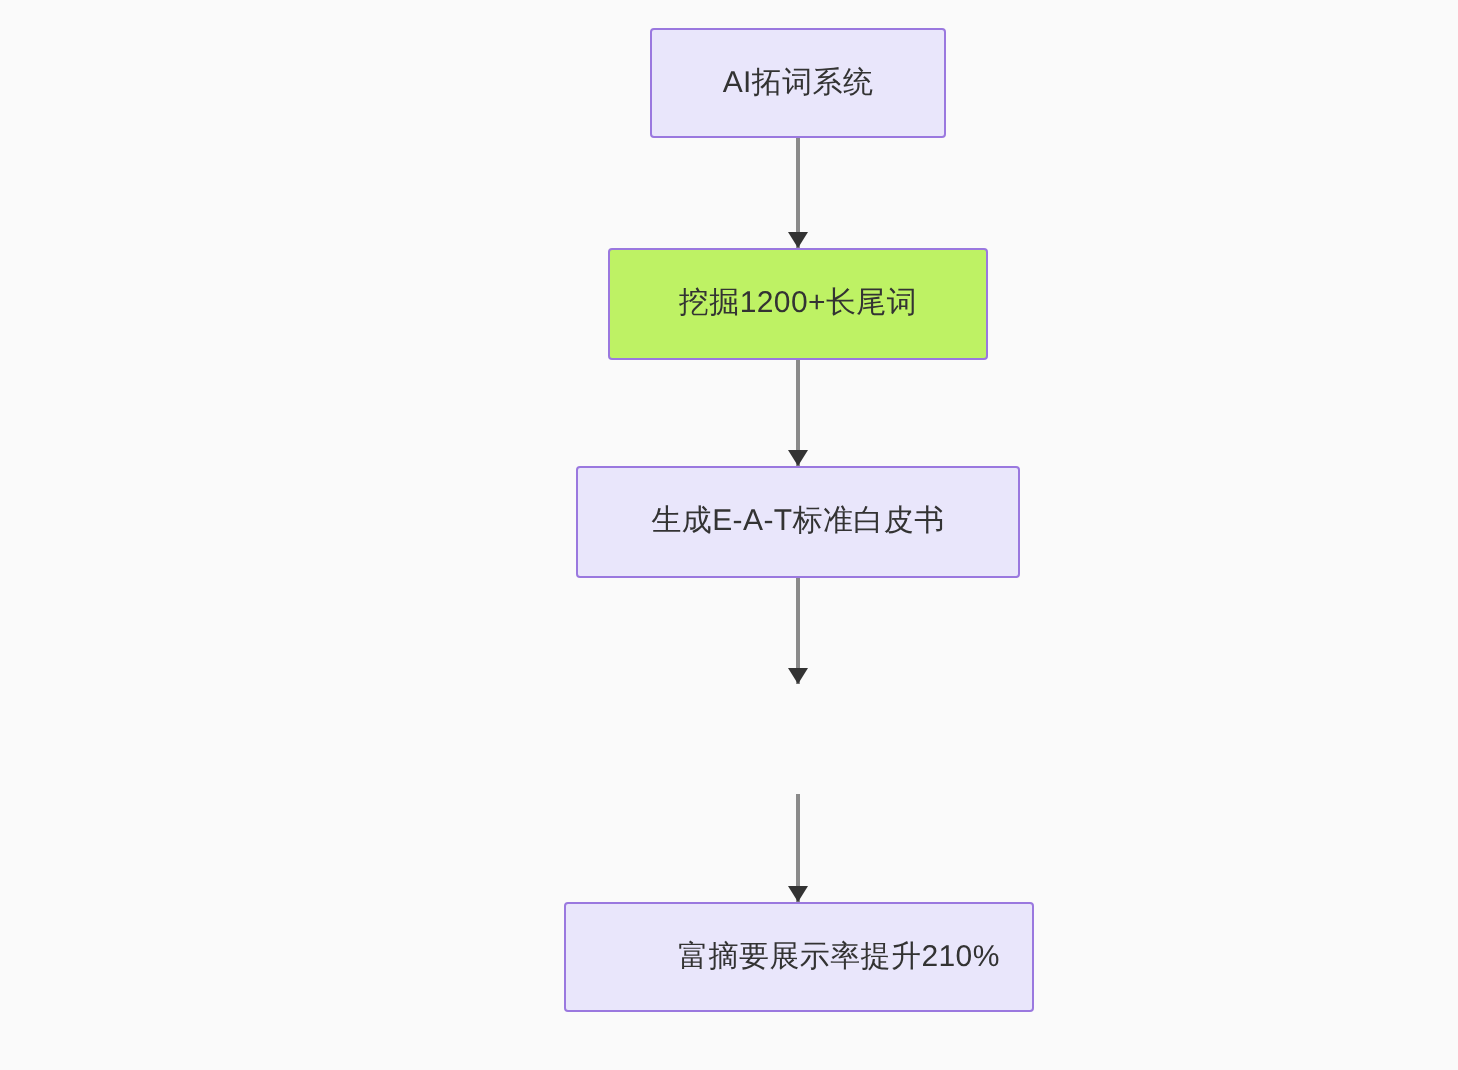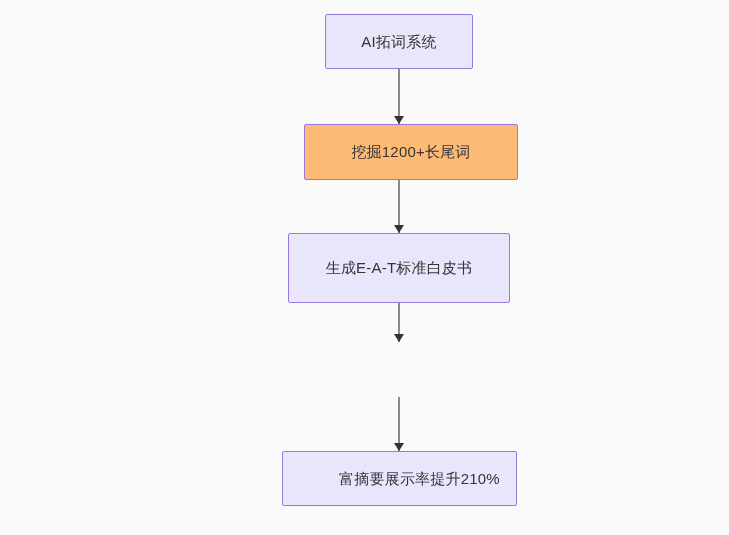--- a/index.html
+++ b/index.html
@@ -74,17 +74,17 @@
   <div class="edge" id="edge-2" style="left: 371px; top: 289px; height: 53px;">
     <div class="line" style="height: 53px; background: rgb(138, 138, 138);"></div>
     <div class="head" style="top: 45px; border-top-color: rgb(51, 51, 51);"></div>
   </div>
   <div class="edge" id="edge-3" style="left: 371px; top: 397px; height: 54px;">
     <div class="line" style="height: 54px; background: rgb(138, 138, 138);"></div>
     <div class="head" style="top: 46px; border-top-color: rgb(51, 51, 51);"></div>
   </div>
 
   <div class="node" id="node-0" style="left: 297px; top: 14px; width: 148px; height: 55px; background: rgb(233, 230, 251); border-color: rgb(154, 120, 223); color: rgb(51, 51, 51);">AI拓词系统</div>
-  <div class="node" id="node-1" style="left: 276px; top: 124px; width: 214px; height: 56px; background: #fdba74; border-color: rgb(154, 120, 223); color: rgb(51, 51, 51);">挖掘1200+长尾词</div>
-  <div class="node" id="node-2" style="left: 260px; top: 233px; width: 222px; height: 70px; background: rgb(233, 230, 251); border-color: rgb(154, 120, 223); color: rgb(51, 51, 51);">生成E-A-T标准白皮书</div>
+  <div class="node" id="node-1" style="left: 276px; top: 124px; width: 190px; height: 56px; background: #bef264; border-color: rgb(154, 120, 223); color: rgb(51, 51, 51);">挖掘1200+长尾词</div>
+  <div class="node" id="node-2" style="left: 260px; top: 233px; width: 222px; height: 56px; background: rgb(233, 230, 251); border-color: rgb(154, 120, 223); color: rgb(51, 51, 51);">生成E-A-T标准白皮书</div>
   <div class="node" id="node-4" style="left: 254px; top: 451px; width: 235px; height: 55px; background: rgb(233, 230, 251); border-color: rgb(154, 120, 223); color: rgb(51, 51, 51); padding-left: 40px;">富摘要展示率提升210%</div>
 
 </div>
 
 </body></html>

